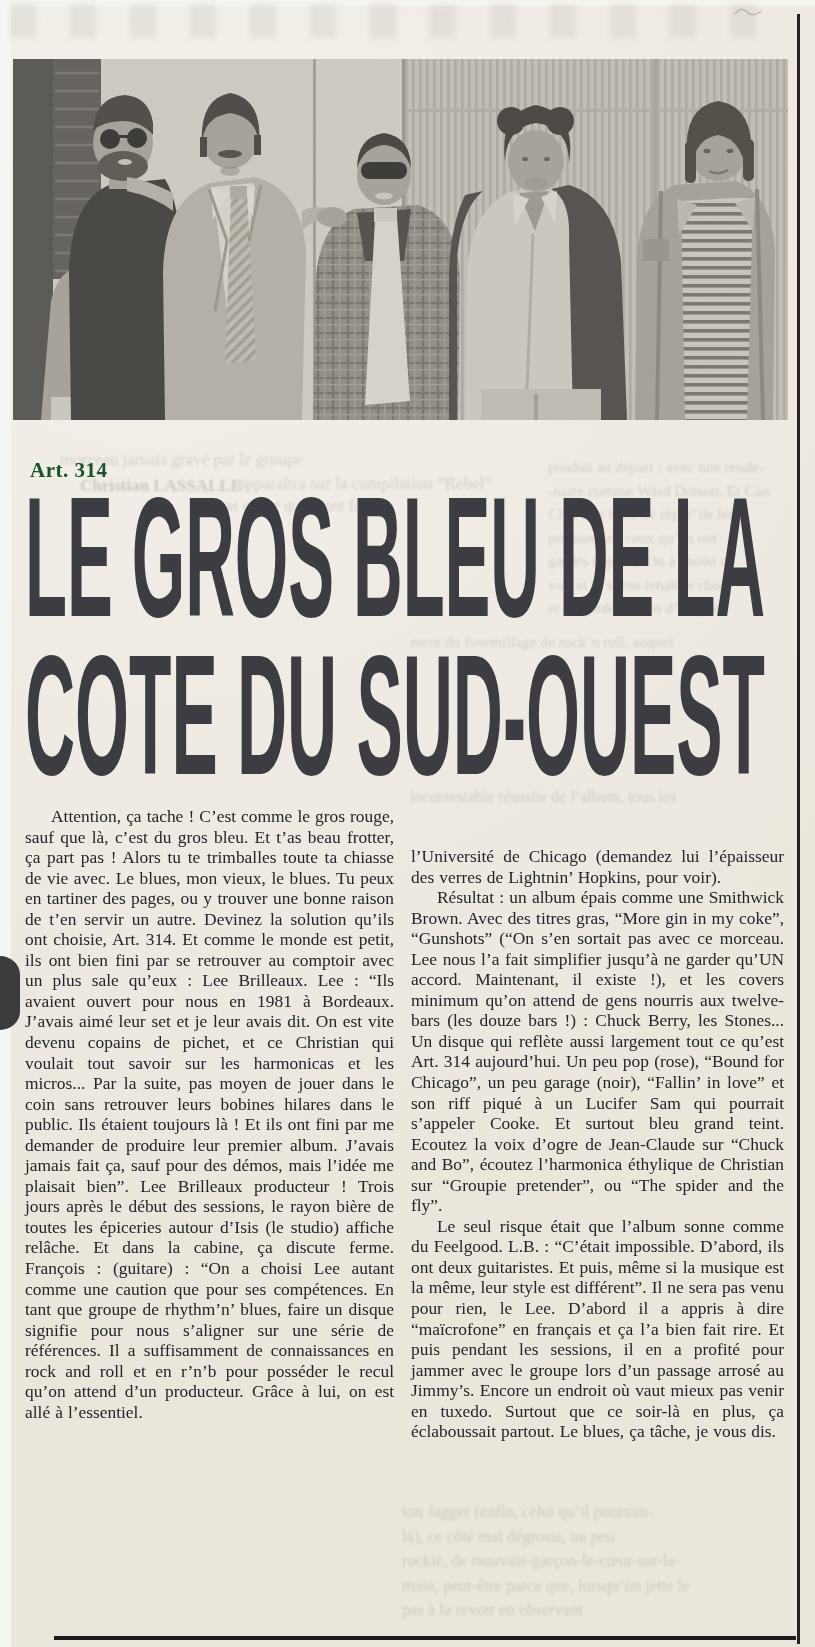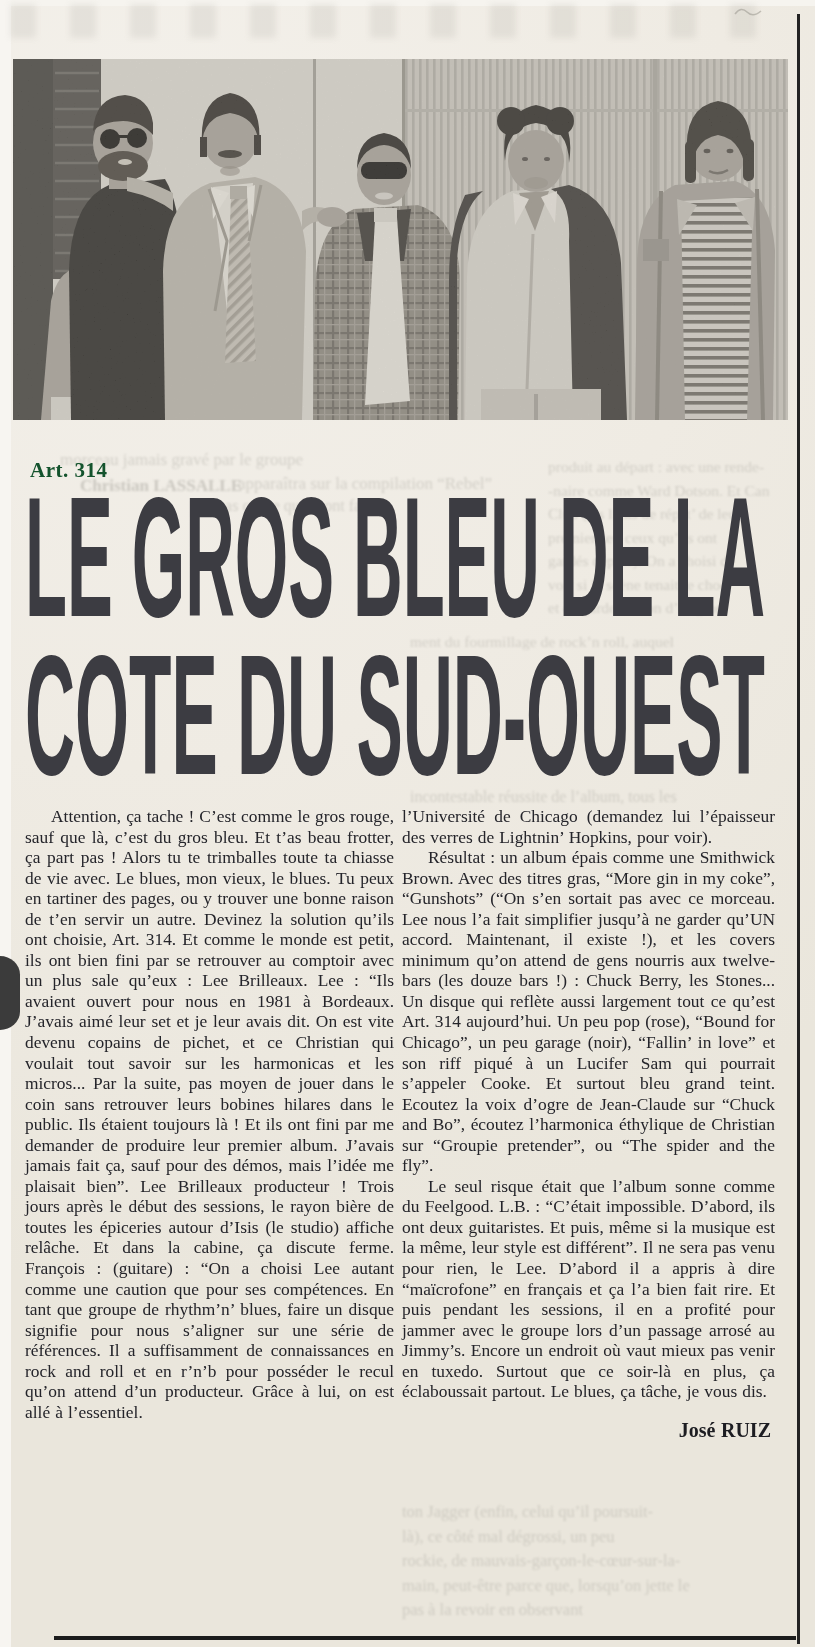--- a/index.html
+++ b/index.html
@@ -18,21 +18,21 @@
   
   .kicker{left:30px;top:458px;font-weight:bold;font-size:21px;letter-spacing:.5px;color:#14532d;z-index:3;}
   .headline{left:24px;top:490px;z-index:3;}
   .headline text{font-family:"Liberation Sans",sans-serif;font-weight:bold;fill:#3c3c42;}
   
   .col{top:806px;font-size:17.4px;line-height:20.55px;text-align:justify;z-index:3;
        hyphens:auto;-webkit-hyphens:auto;word-spacing:.04em;}
   .col p{margin:0;}
   .col p.indent{text-indent:26px;}
   .col-left{left:25px;width:369px;}
-  .col-right{left:402px;width:373px;}
+  .col-right{left:411px;width:373px;margin-top:40px;}
   .byline{margin-top:18px;text-align:right;font-weight:bold;font-size:20px;padding-right:4px;color:#1d1d22;}
   .footnote{margin-top:42px;font-size:18.5px;line-height:23px;text-align:justify;font-style:italic;color:#2a2a2f;}
   .footnote .bullet{font-style:normal;font-size:23px;line-height:0;vertical-align:-3px;margin-right:9px;color:#111;}
   
   .vrule{left:797px;top:14px;width:3px;height:1630px;background:#232323;z-index:4;}
   .hrule{left:54px;top:1636px;width:742px;height:4px;background:#1c1c1c;z-index:4;}
   .notch{left:0;top:956px;width:20px;height:74px;background:#3b3b3b;
          border-radius:0 40px 40px 0 / 0 37px 37px 0;z-index:5;}
   .top-smudge{left:10px;top:4px;width:780px;height:34px;opacity:.5;filter:blur(3px);
          background:repeating-linear-gradient(90deg,rgba(148,146,138,.30) 0 26px,rgba(0,0,0,0) 26px 60px);z-index:1;}
@@ -228,18 +228,17 @@
 </svg>
 
 <div class="abs col col-left">
   <p class="indent">Attention, ça tache ! C’est comme le gros rouge, sauf que là, c’est du gros bleu. Et t’as beau frotter, ça part pas ! Alors tu te trimballes toute ta chiasse de vie avec. Le blues, mon vieux, le blues. Tu peux en tartiner des pages, ou y trouver une bonne raison de t’en servir un autre. Devinez la solution qu’ils ont choisie, Art. 314. Et comme le monde est petit, ils ont bien fini par se retrouver au comptoir avec un plus sale qu’eux : Lee Brilleaux. Lee : “Ils avaient ouvert pour nous en 1981 à Bordeaux. J’avais aimé leur set et je leur avais dit. On est vite devenu copains de pichet, et ce Christian qui voulait tout savoir sur les harmonicas et les micros... Par la suite, pas moyen de jouer dans le coin sans retrouver leurs bobines hilares dans le public. Ils étaient toujours là ! Et ils ont fini par me demander de produire leur premier album. J’avais jamais fait ça, sauf pour des démos, mais l’idée me plaisait bien”. Lee Brilleaux producteur ! Trois jours après le début des sessions, le rayon bière de toutes les épiceries autour d’Isis (le studio) affiche relâche. Et dans la cabine, ça discute ferme. François : (guitare) : “On a choisi Lee autant comme une caution que pour ses compétences. En tant que groupe de rhythm’n’ blues, faire un disque signifie pour nous s’aligner sur une série de références. Il a suffisamment de connaissances en rock and roll et en r’n’b pour posséder le recul qu’on attend d’un producteur. Grâce à lui, on est allé à l’essentiel.</p>
 </div>
 
 <div class="abs col col-right">
   <p>l’Université de Chicago (demandez lui l’épaisseur des verres de Lightnin’ Hopkins, pour voir).</p>
   <p class="indent">Résultat : un album épais comme une Smithwick Brown. Avec des titres gras, “More gin in my coke”, “Gunshots” (“On s’en sortait pas avec ce morceau. Lee nous l’a fait simplifier jusqu’à ne garder qu’UN accord. Maintenant, il existe !), et les covers minimum qu’on attend de gens nourris aux twelve-bars (les douze bars !) : Chuck Berry, les Stones... Un disque qui reflète aussi largement tout ce qu’est Art. 314 aujourd’hui. Un peu pop (rose), “Bound for Chicago”, un peu garage (noir), “Fallin’ in love” et son riff piqué à un Lucifer Sam qui pourrait s’appeler Cooke. Et surtout bleu grand teint. Ecoutez la voix d’ogre de Jean-Claude sur “Chuck and Bo”, écoutez l’harmonica éthylique de Christian sur “Groupie pretender”, ou “The spider and the fly”.</p>
   <p class="indent">Le seul risque était que l’album sonne comme du Feelgood. L.B. : “C’était impossible. D’abord, ils ont deux guitaristes. Et puis, même si la musique est la même, leur style est différent”. Il ne sera pas venu pour rien, le Lee. D’abord il a appris à dire “maïcrofone” en français et ça l’a bien fait rire. Et puis pendant les sessions, il en a profité pour jammer avec le groupe lors d’un passage arrosé au Jimmy’s. Encore un endroit où vaut mieux pas venir en tuxedo. Surtout que ce soir-là en plus, ça éclaboussait partout. Le blues, ça tâche, je vous dis.</p>
-  <div class="byline">José RUIZ</div>
 </div>
 
 <div class="abs vrule"></div>
 <div class="abs hrule"></div>
 <div class="abs notch"></div>
 
 </body></html>

